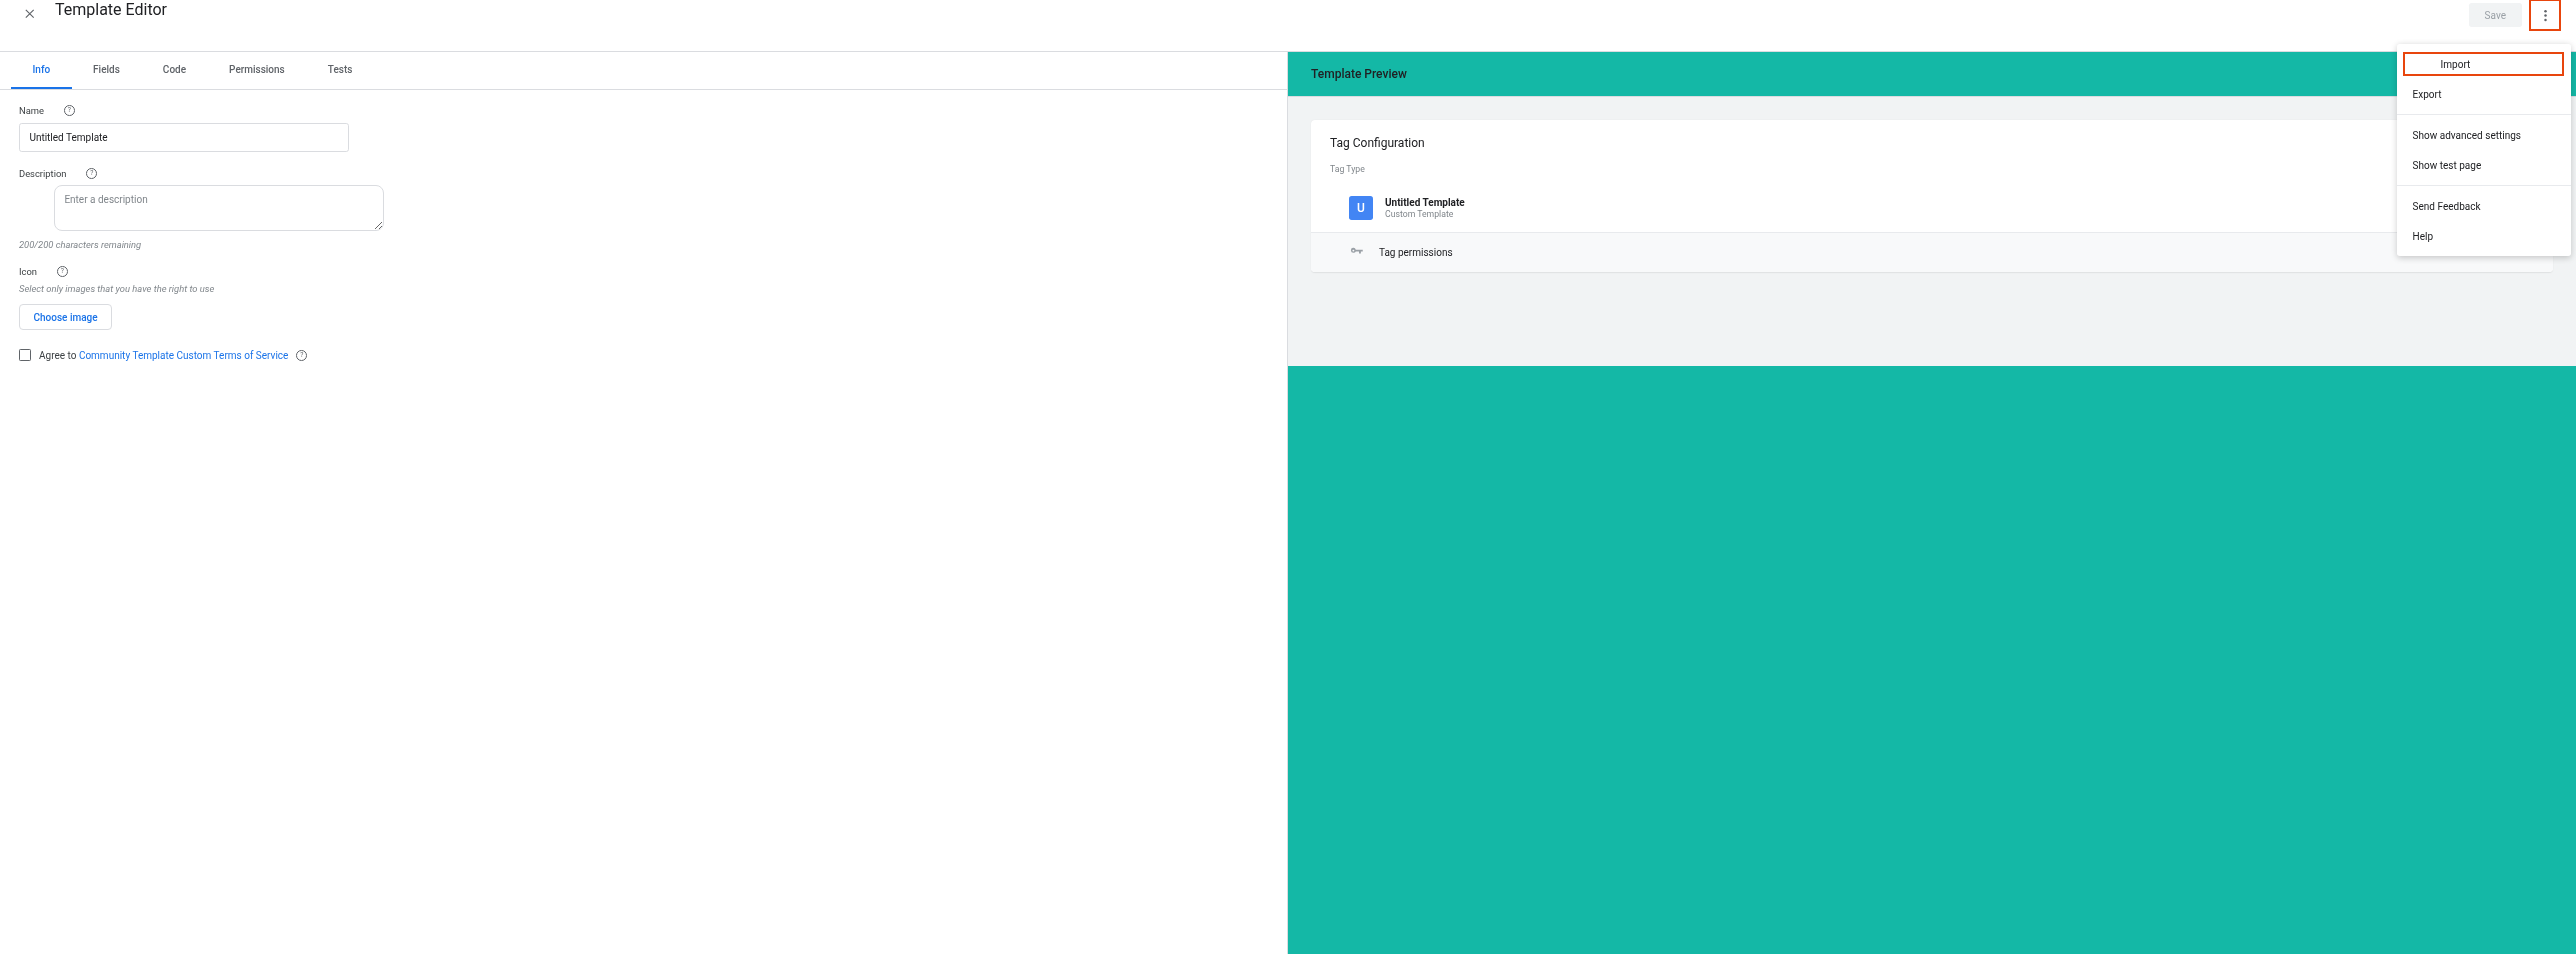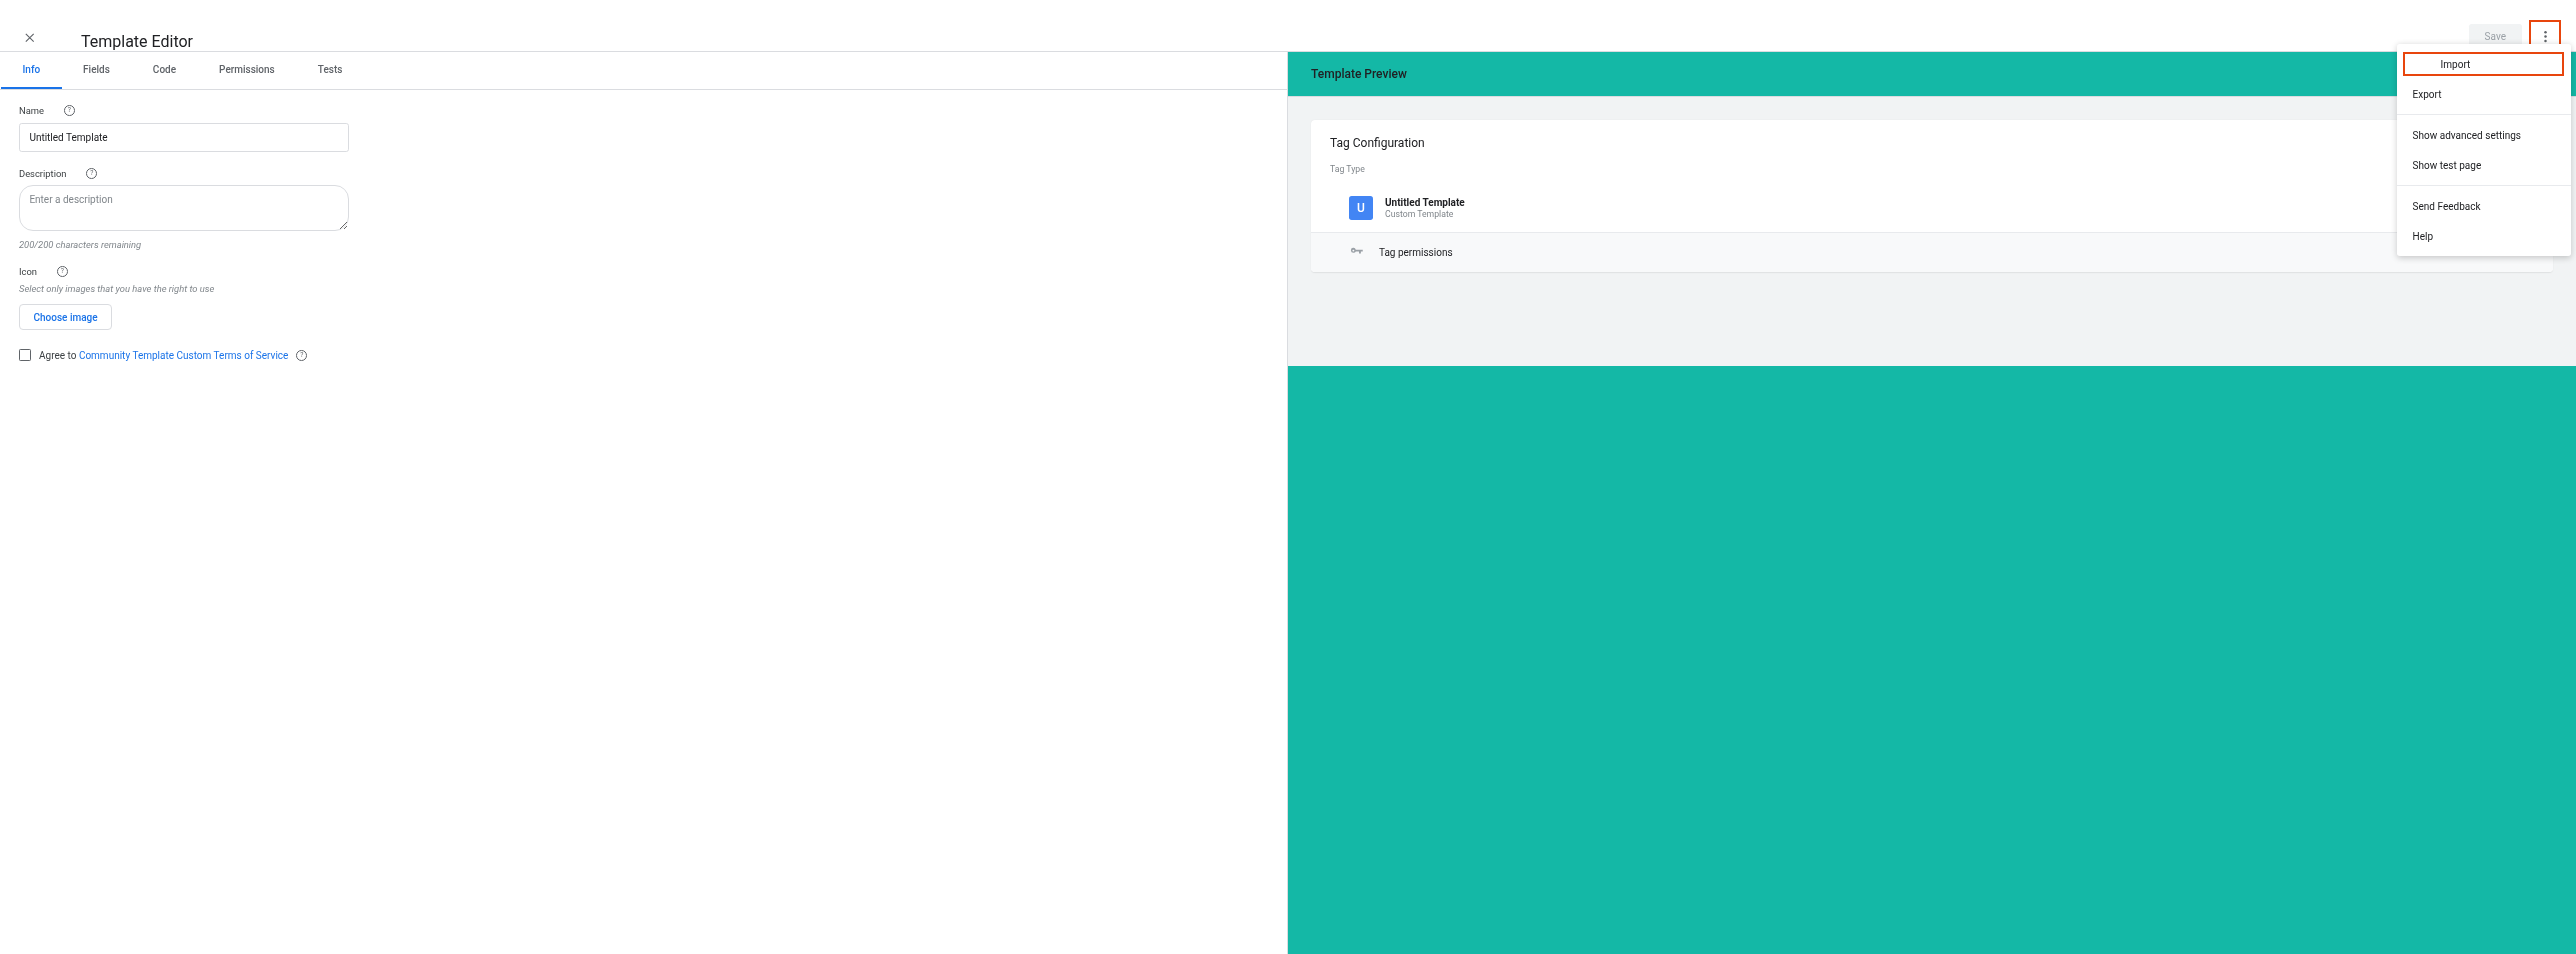--- a/index.html
+++ b/index.html
@@ -4,26 +4,25 @@
   <style>
     * { box-sizing: border-box; margin: 0; padding: 0; }
     body {
       font-family: 'Google Sans', Roboto, Arial, sans-serif;
       background: #fff;
       color: #202124;
       font-size: 9.4px;
     }
     .header {
       display: flex;
-      align-items: flex-end;
+      align-items: flex-start;
       height: 52px;
       padding: 0 16px;
       border-bottom: 0.7px solid #dadce0;
       position: relative;
-      gap: 26px;
     }
     .close-btn {
       width: 27px;
       height: 27px;
       display: flex;
       align-items: center;
       justify-content: center;
       cursor: pointer;
       color: #5f6368;
       border-radius: 50%;
@@ -72,21 +71,21 @@
       display: flex;
       min-height: calc(100vh - 52px);
     }
     .left-panel {
       width: 50%;
       border-right: 0.7px solid #dadce0;
     }
     .tabs {
       display: flex;
       border-bottom: 0.7px solid #dadce0;
-      padding: 0 1px;
+      padding: 0 11px;
       align-items: flex-end;
     }
     .tab {
       padding: 12px 21.5px;
       font-size: 10px;
       color: #5f6368;
       cursor: pointer;
       border-bottom: 2px solid transparent;
       font-weight: 500;
     }
@@ -130,24 +129,25 @@
       font-family: inherit;
       color: #202124;
     }
     .textarea {
       width: 330px;
       max-width: 100%;
       height: 46px;
       padding: 8px 9.4px;
       font-size: 10px;
       border: 0.7px solid #dadce0;
-      border-radius: 14px;
+      border-radius: 8px;
       font-family: inherit;
       resize: both;
       color: #202124;
+      margin-left: 35px;
     }
     .textarea::placeholder { color: #80868b; }
     .helper-text {
       font-size: 9.4px;
       color: #80868b;
       font-style: italic;
       margin-top: 5.4px;
     }
     .choose-btn {
       border: 0.7px solid #dadce0;

